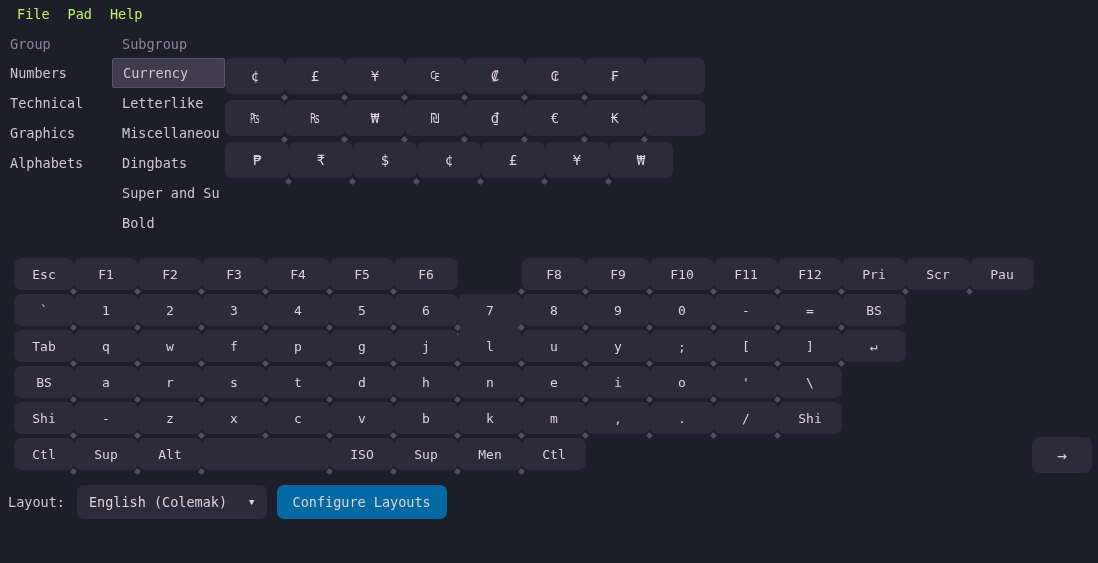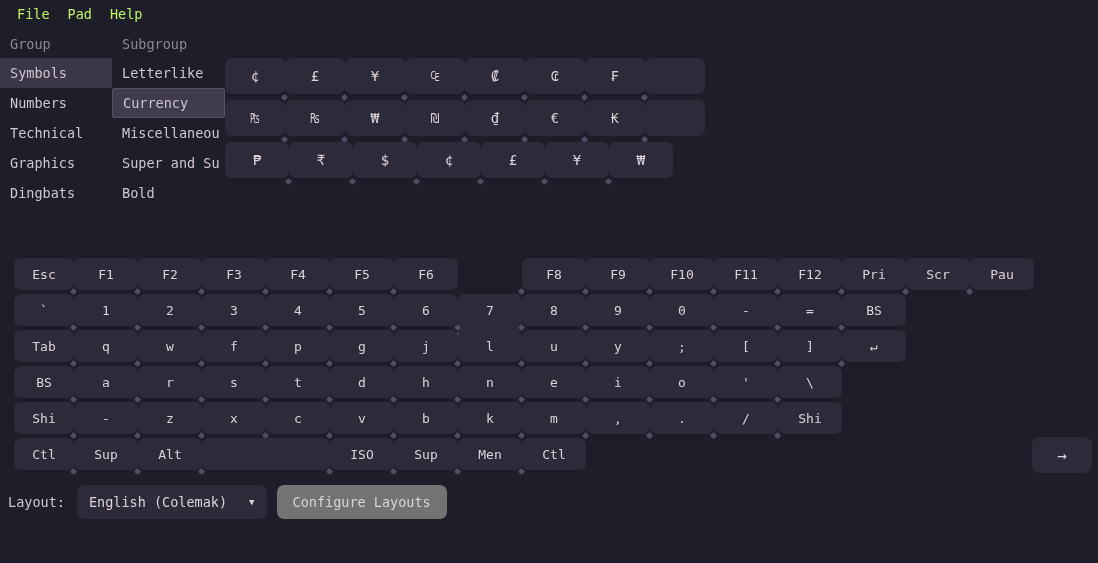--- a/index.html
+++ b/index.html
@@ -205,21 +205,21 @@
     cursor: pointer;
     border: none;
     font-family: inherit;
   }
   .caret {
     font-size: 9px;
     color: #ddd2da;
     line-height: 1;
   }
   .btn {
-    background: #737373;
+    background: #0369a1;
     border-radius: 7px;
     height: 34px;
     display: flex;
     align-items: center;
     padding: 0 16px;
     color: #ddd2da;
     font-size: 13.5px;
     cursor: pointer;
     border: none;
     font-family: inherit;
@@ -231,32 +231,32 @@
 <div class="menubar">
   <div class="menu-item">File</div>
   <div class="menu-item">Pad</div>
   <div class="menu-item">Help</div>
 </div>
 
 <div class="mid">
 
   <div class="col col-group">
     <div class="col-header">Group</div>
-    <div class="list-item selected">Symbols</div>
     <div class="list-item">Numbers</div>
     <div class="list-item">Technical</div>
     <div class="list-item">Graphics</div>
-    <div class="list-item">Dingbats</div>
+    <div class="list-item">Alphabets</div>
   </div>
 
   <div class="col col-subgroup">
     <div class="col-header">Subgroup</div>
+    <div class="list-item selected">Currency</div>
     <div class="list-item">Letterlike</div>
-    <div class="list-item selected">Currency</div>
     <div class="list-item">Miscellaneou</div>
+    <div class="list-item">Dingbats</div>
     <div class="list-item">Super and Su</div>
     <div class="list-item">Bold</div>
   </div>
 
   <div class="sym-panel">
     <div class="sym-row">
       <div class="sym-key">¢</div>
       <div class="sym-key">£</div>
       <div class="sym-key">¥</div>
       <div class="sym-key">₠</div>

